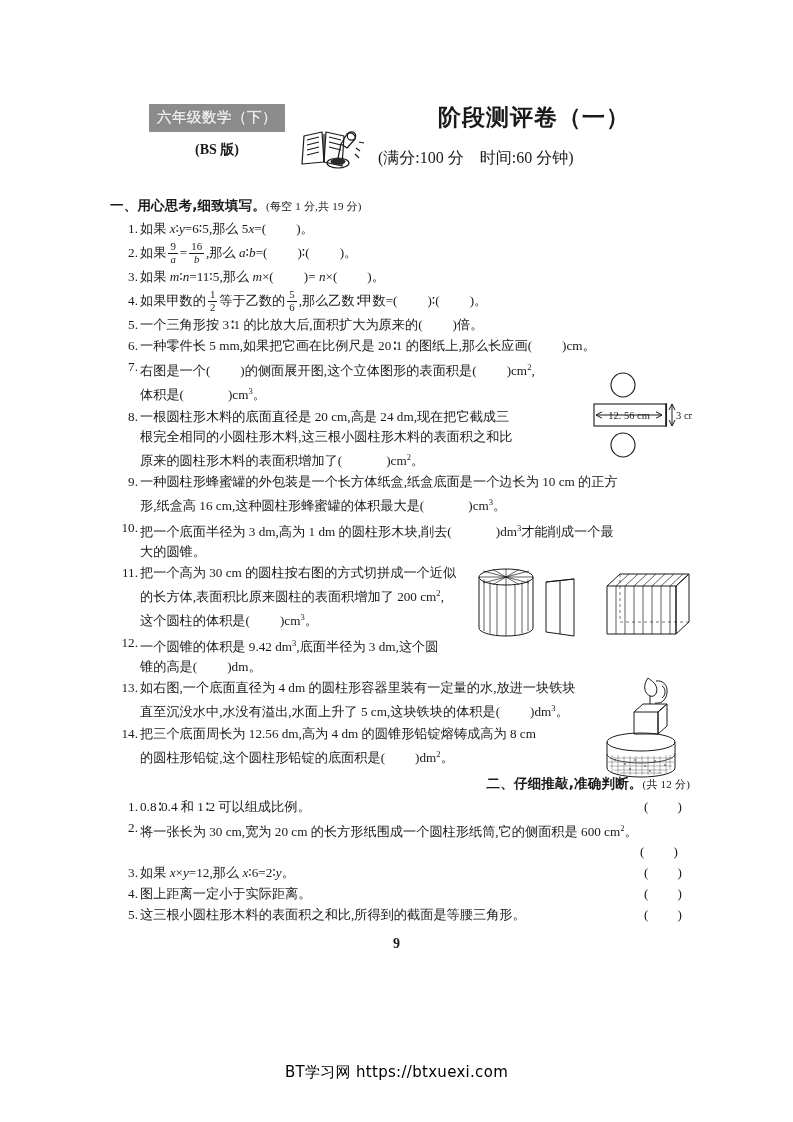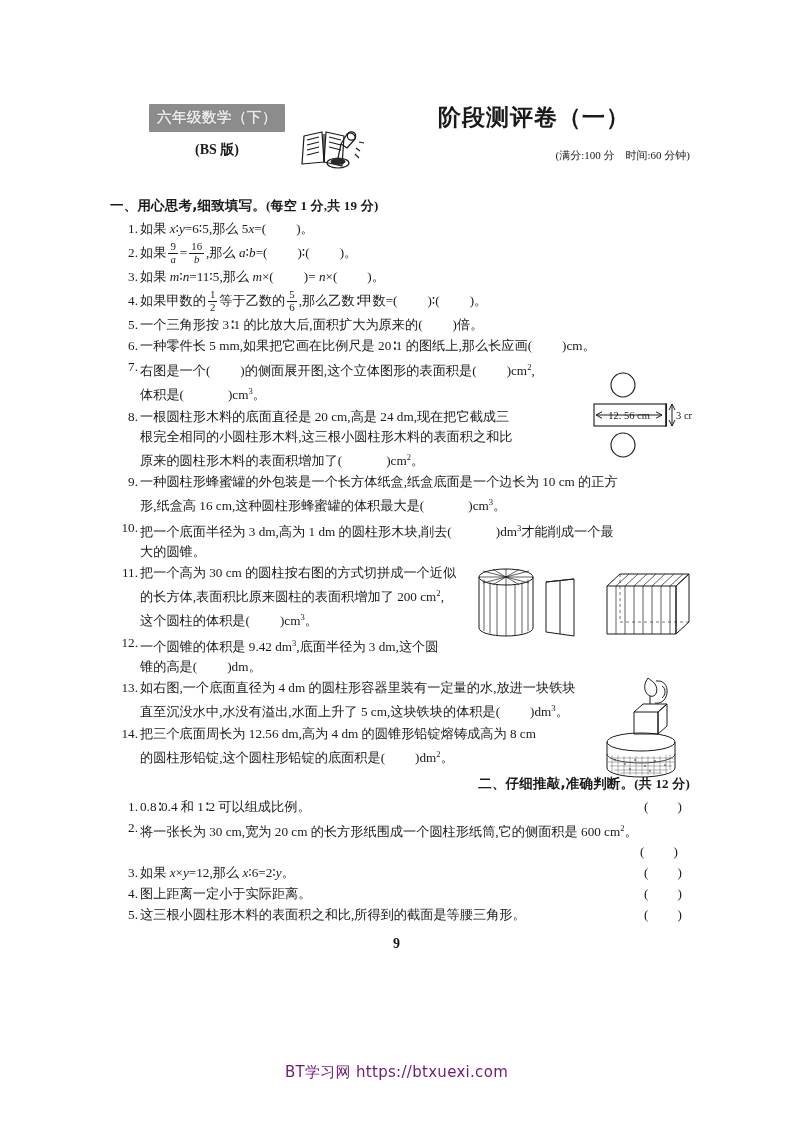--- a/index.html
+++ b/index.html
@@ -72,43 +72,43 @@
     font-size: 23px;
     font-weight: bold;
     font-family: "DejaVu Sans", sans-serif;
     letter-spacing: 1px;
   }
   .paper-sub {
     position: absolute;
     left: 268px;
     top: 48px;
     width: 312px;
-    text-align: right;
-    font-size: 11px;
+    text-align: left;
+    font-size: 16px;
     font-family: "Liberation Serif", serif;
   }
 
   
   .content {
     position: absolute;
     left: 110px;
     top: 197px;
     width: 580px;
   }
   .section-head {
     font-size: 13.5px;
     font-weight: bold;
     font-family: "DejaVu Sans", sans-serif;
     margin: 0 0 4px 0;
     letter-spacing: 0.2px;
   }
   .section-head .pts {
-    font-weight: bold;
-    font-family: "Liberation Serif", serif;
-    font-size: 13px;
+    font-weight: normal;
+    font-family: "Liberation Serif", serif;
+    font-size: 11px;
   }
   .qlist {
     margin: 0;
     padding: 0;
     list-style: none;
   }
   .q {
     position: relative;
     font-size: 13.2px;
     line-height: 20px;
@@ -177,21 +177,21 @@
     font-weight: bold;
     font-family: "Liberation Serif", serif;
   }
   .watermark {
     position: absolute;
     left: 0;
     top: 1063px;
     width: 793px;
     text-align: center;
     font-size: 15px;
-    color: #701a75;
+    color: #000000;
     font-family: "DejaVu Sans", sans-serif;
     letter-spacing: 0.3px;
   }
 </style>
 </head>
 <body>
 
 <div class="page">
 
   <div class="header">

